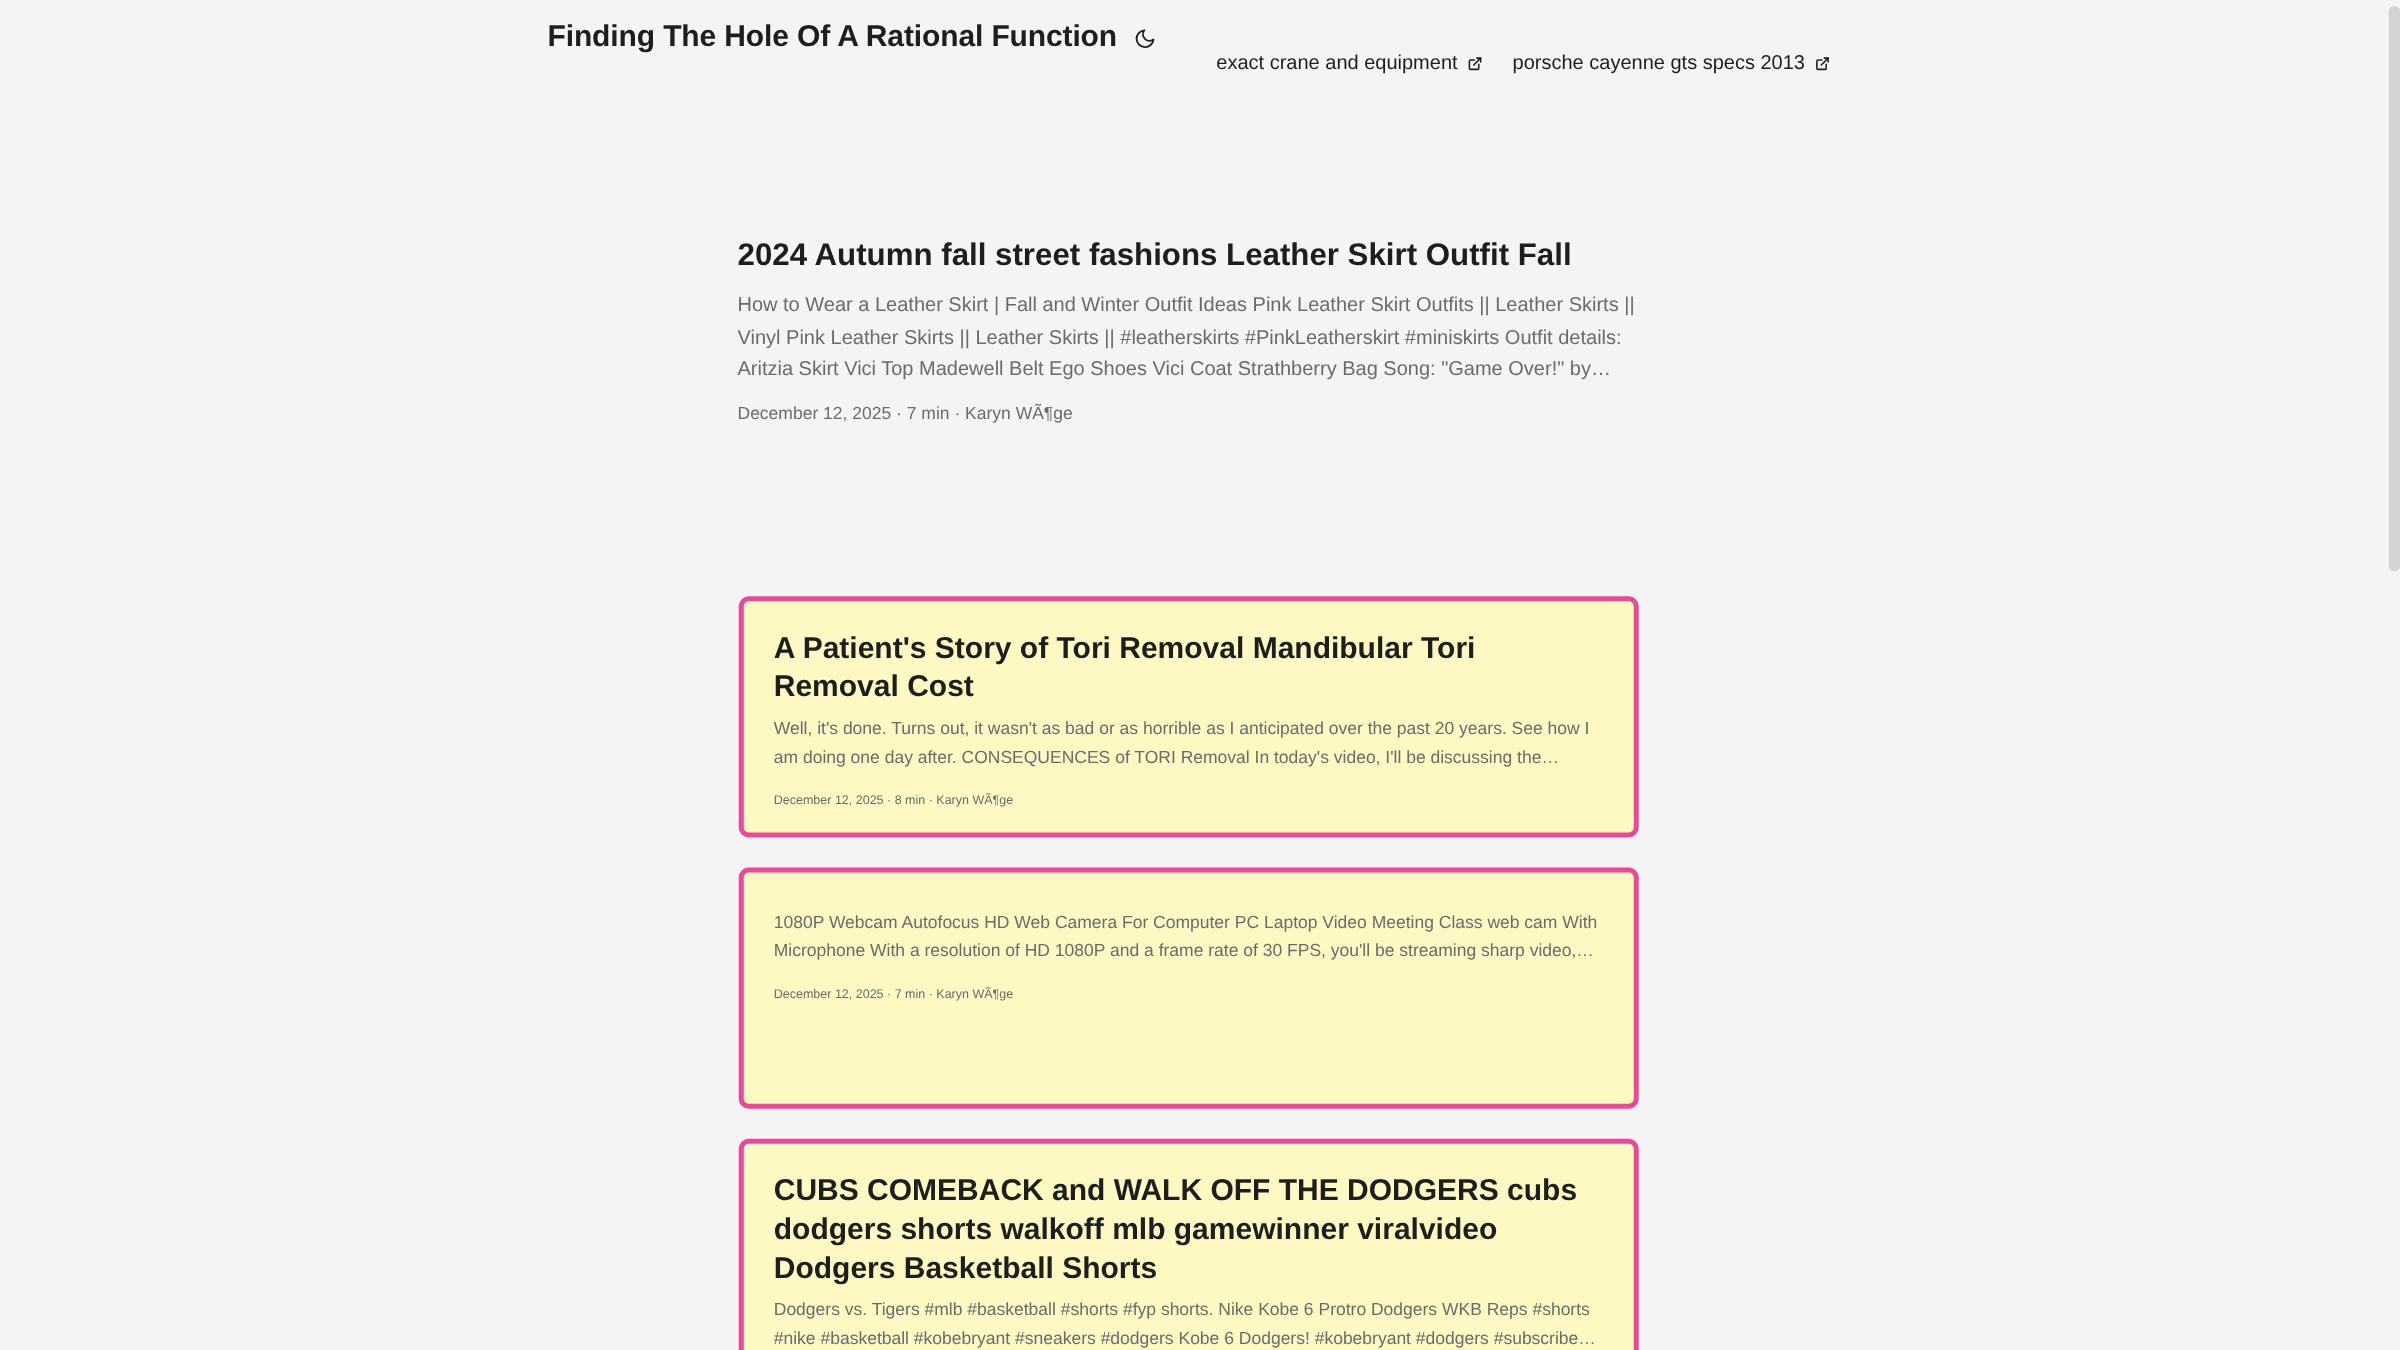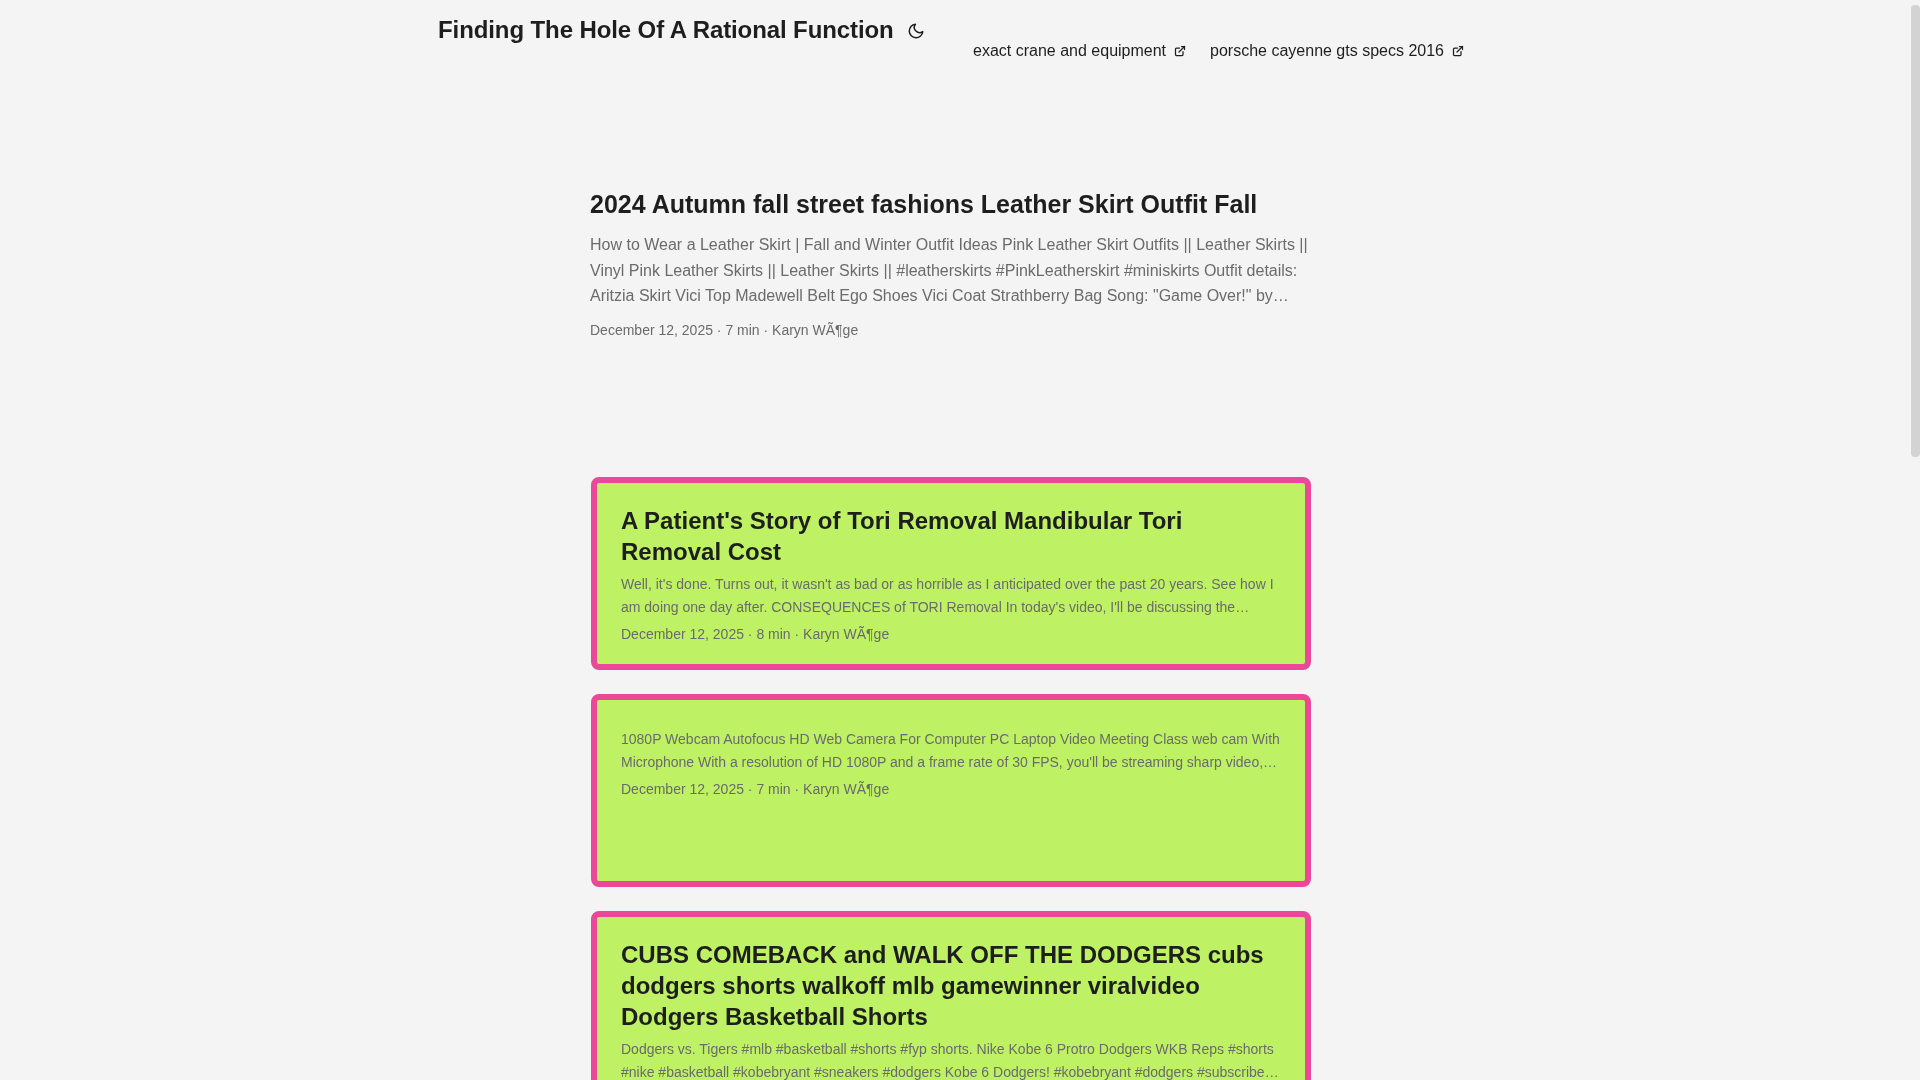--- a/index.html
+++ b/index.html
@@ -98,22 +98,22 @@
     }
 
     
     .cards {
       position: absolute;
       left: 591px;
       top: 477px;
       width: 720px;
     }
     .card {
-      background: #bef264;
-      border: 6px solid #ec4899;
+      background: #fef9c3;
+      border: 4px solid #ec4899;
       border-radius: 8px;
       padding: 22px 24px 24px 24px;
       margin-bottom: 24px;
       box-sizing: border-box;
       cursor: pointer;
     }
     .card h2 {
       margin: 0;
       font-size: 24px;
       font-weight: bold;
@@ -124,22 +124,22 @@
       margin-top: 6px;
       font-size: 14px;
       line-height: 23px;
       color: #6b6b6b;
       display: -webkit-box;
       -webkit-line-clamp: 2;
       -webkit-box-orient: vertical;
       overflow: hidden;
     }
     .card .meta {
-      margin-top: 7px;
-      font-size: 14px;
+      margin-top: 18px;
+      font-size: 10px;
       color: #6b6b6b;
     }
     .card1 { height: 193px; }
     .card2 { height: 193px; }
 
     
     .scrollbar {
       position: absolute;
       top: 0;
       right: 0;
@@ -175,21 +175,21 @@
         <span>exact crane and equipment</span>
         <span class="ext">
           <svg width="12" height="12" viewBox="0 0 24 24" fill="none" stroke="#1e1e1e" stroke-width="2.5" stroke-linecap="round" stroke-linejoin="round">
             <path d="M18 13v6a2 2 0 0 1-2 2H5a2 2 0 0 1-2-2V8a2 2 0 0 1 2-2h6"></path>
             <polyline points="15 3 21 3 21 9"></polyline>
             <line x1="10" y1="14" x2="21" y2="3"></line>
           </svg>
         </span>
       </a>
       <a href="#">
-        <span>porsche cayenne gts specs 2016</span>
+        <span>porsche cayenne gts specs 2013</span>
         <span class="ext">
           <svg width="12" height="12" viewBox="0 0 24 24" fill="none" stroke="#1e1e1e" stroke-width="2.5" stroke-linecap="round" stroke-linejoin="round">
             <path d="M18 13v6a2 2 0 0 1-2 2H5a2 2 0 0 1-2-2V8a2 2 0 0 1 2-2h6"></path>
             <polyline points="15 3 21 3 21 9"></polyline>
             <line x1="10" y1="14" x2="21" y2="3"></line>
           </svg>
         </span>
       </a>
     </nav>
   </header>

